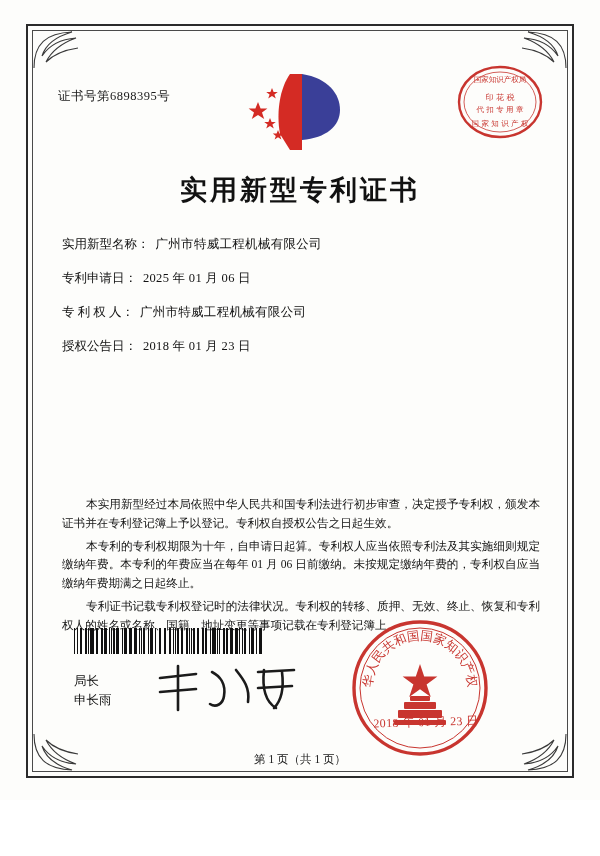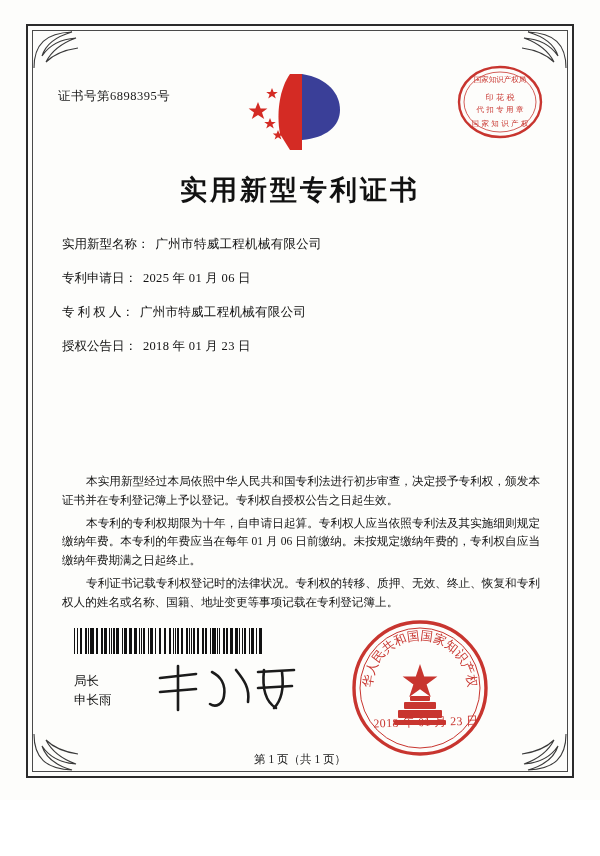--- a/index.html
+++ b/index.html
@@ -117,21 +117,21 @@
   }
   .field-value {
     margin-left: 6px;
     letter-spacing: 0.3px;
   }
 
   
   .body-text {
     position: absolute;
     left: 62px;
-    top: 473px;
+    top: 496px;
     width: 478px;
     font-size: 11.6px;
     line-height: 1.62;
     color: #141414;
     text-align: justify;
   }
   .body-text p {
     margin: 0 0 4px 0;
     text-indent: 24px;
   }

